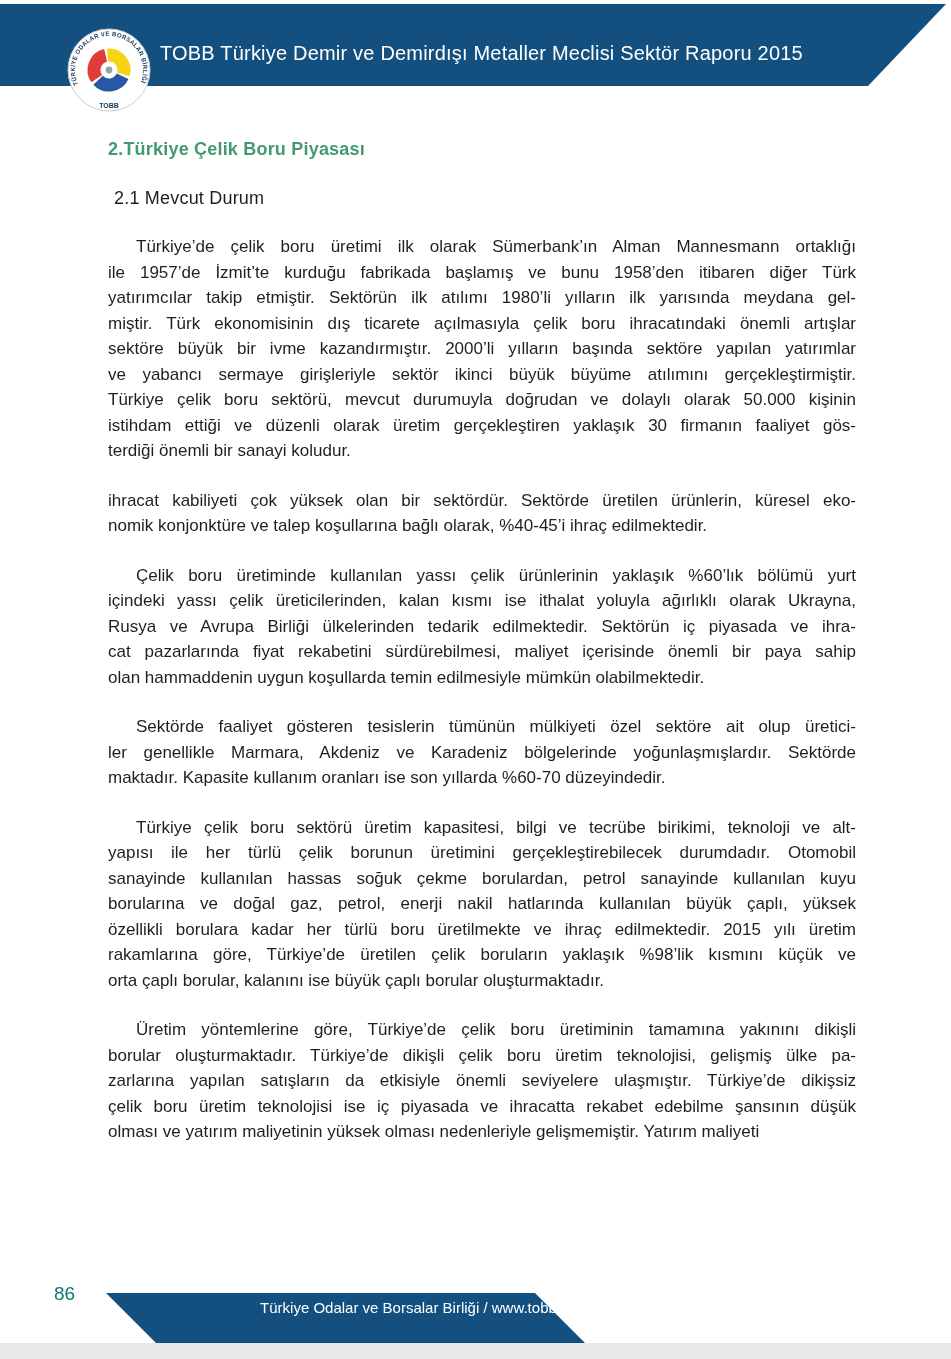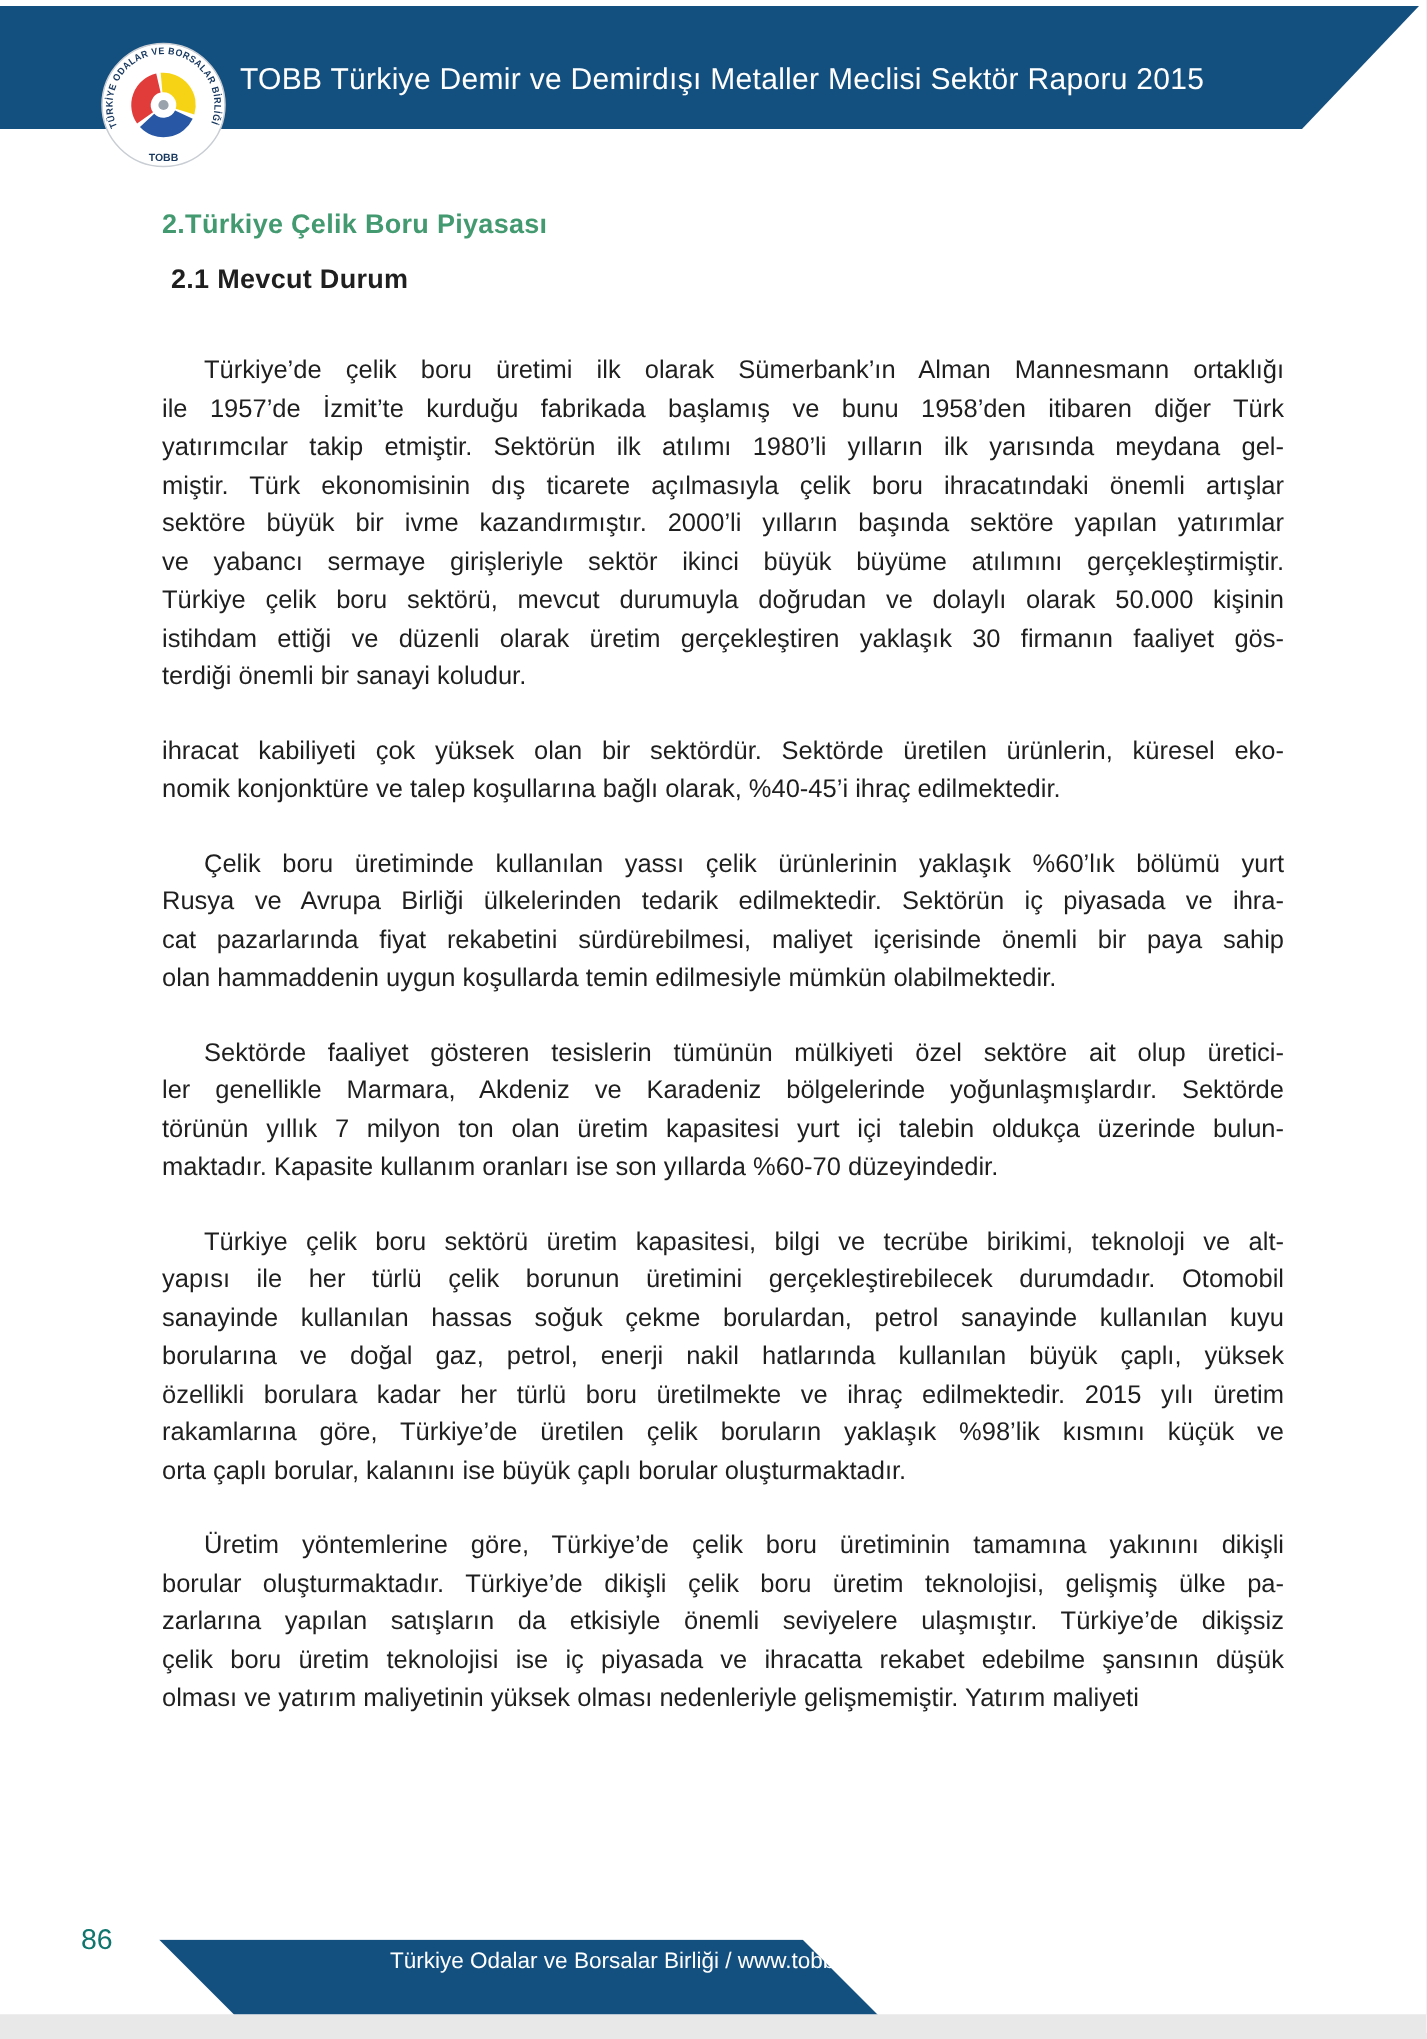--- a/index.html
+++ b/index.html
@@ -19,22 +19,22 @@
     position:absolute;left:160px;top:42px;width:720px;
     color:#ffffff;font-size:20px;letter-spacing:.2px;white-space:nowrap;
   }
   .logo{position:absolute;left:59px;top:20px;width:100px;height:100px;}
   
   .section-title{
     position:absolute;left:108px;top:139px;
     color:#449A70;font-size:18px;font-weight:bold;letter-spacing:.2px;white-space:nowrap;
   }
   .subsection-title{
-    position:absolute;left:114px;top:176px;
-    color:#1f1f1f;font-size:18px;font-weight:bold;letter-spacing:.2px;white-space:nowrap;
+    position:absolute;left:114px;top:188px;
+    color:#1f1f1f;font-size:18px;font-weight:normal;letter-spacing:.2px;white-space:nowrap;
   }
   
   .body-text{
     position:absolute;left:108px;top:234px;width:748px;
     color:#1f1f1f;font-size:17px;line-height:25.5px;
   }
   .para{margin:0 0 24px 0;}
   .line{text-align:justify;text-align-last:justify;}
   .line.first{text-indent:28px;}
   .line.last{text-align-last:left;}
@@ -98,28 +98,28 @@
         <div class="line">Türkiye çelik boru sektörü, mevcut durumuyla doğrudan ve dolaylı olarak 50.000 kişinin</div>
         <div class="line">istihdam ettiği ve düzenli olarak üretim gerçekleştiren yaklaşık 30 firmanın faaliyet gös-</div>
         <div class="line last">terdiği önemli bir sanayi koludur.</div>
       </div>
       <div class="para">
         <div class="line">ihracat kabiliyeti çok yüksek olan bir sektördür. Sektörde üretilen ürünlerin, küresel eko-</div>
         <div class="line last">nomik konjonktüre ve talep koşullarına bağlı olarak, %40-45’i ihraç edilmektedir.</div>
       </div>
       <div class="para">
         <div class="line first">Çelik boru üretiminde kullanılan yassı çelik ürünlerinin yaklaşık %60’lık bölümü yurt</div>
+        <div class="line">içindeki yassı çelik üreticilerinden, kalan kısmı ise ithalat yoluyla ağırlıklı olarak Ukrayna,</div>
         <div class="line">Rusya ve Avrupa Birliği ülkelerinden tedarik edilmektedir. Sektörün iç piyasada ve ihra-</div>
         <div class="line">cat pazarlarında fiyat rekabetini sürdürebilmesi, maliyet içerisinde önemli bir paya sahip</div>
         <div class="line last">olan hammaddenin uygun koşullarda temin edilmesiyle mümkün olabilmektedir.</div>
       </div>
       <div class="para">
         <div class="line first">Sektörde faaliyet gösteren tesislerin tümünün mülkiyeti özel sektöre ait olup üretici-</div>
         <div class="line">ler genellikle Marmara, Akdeniz ve Karadeniz bölgelerinde yoğunlaşmışlardır. Sektörde</div>
-        <div class="line">törünün yıllık 7 milyon ton olan üretim kapasitesi yurt içi talebin oldukça üzerinde bulun-</div>
         <div class="line last">maktadır. Kapasite kullanım oranları ise son yıllarda %60-70 düzeyindedir.</div>
       </div>
       <div class="para">
         <div class="line first">Türkiye çelik boru sektörü üretim kapasitesi, bilgi ve tecrübe birikimi, teknoloji ve alt-</div>
         <div class="line">yapısı ile her türlü çelik borunun üretimini gerçekleştirebilecek durumdadır.  Otomobil</div>
         <div class="line">sanayinde kullanılan hassas soğuk çekme borulardan, petrol sanayinde kullanılan kuyu</div>
         <div class="line">borularına ve doğal gaz, petrol, enerji nakil hatlarında kullanılan büyük çaplı, yüksek</div>
         <div class="line">özellikli borulara kadar her türlü boru üretilmekte ve ihraç edilmektedir. 2015 yılı üretim</div>
         <div class="line">rakamlarına göre, Türkiye’de üretilen çelik boruların yaklaşık %98’lik kısmını küçük ve</div>
         <div class="line last">orta çaplı borular, kalanını ise büyük çaplı borular oluşturmaktadır.</div>

